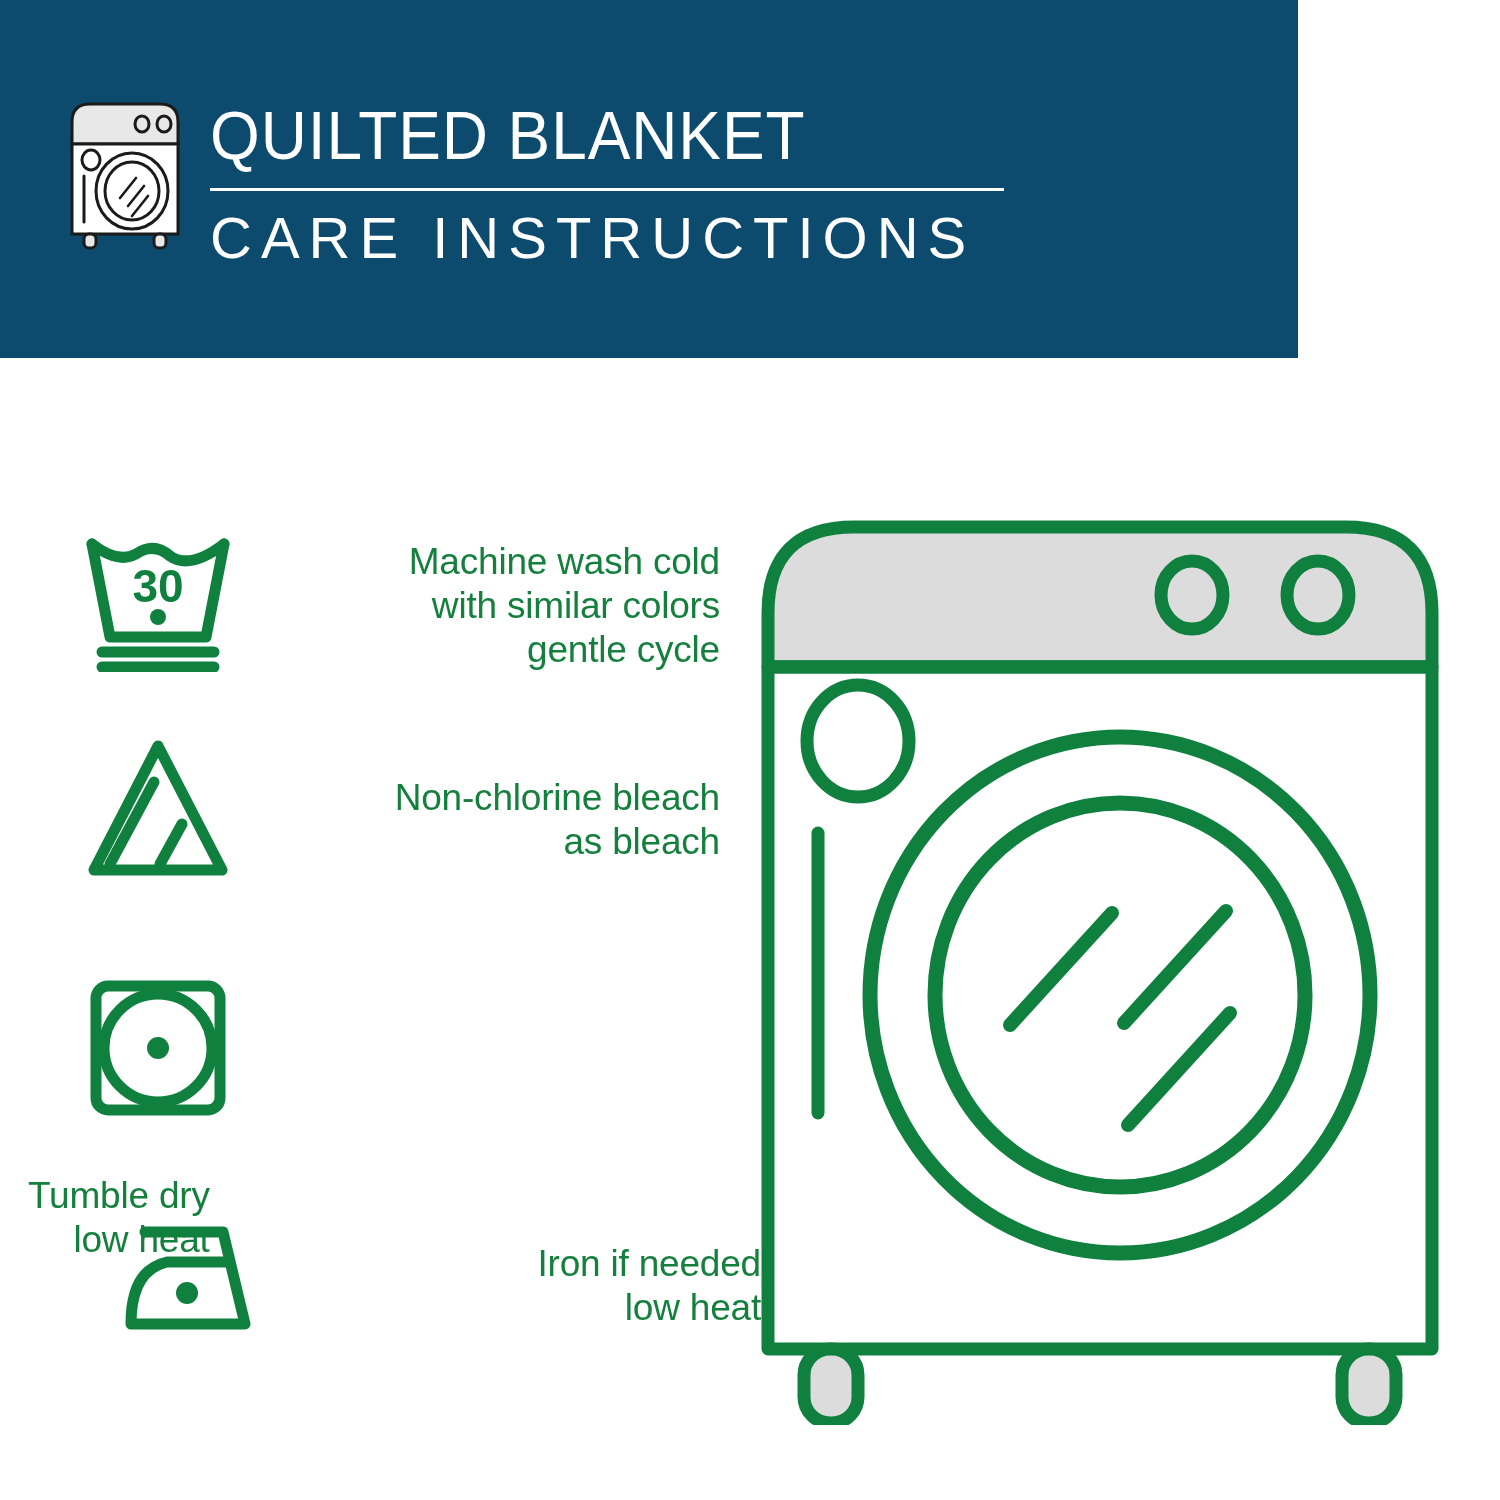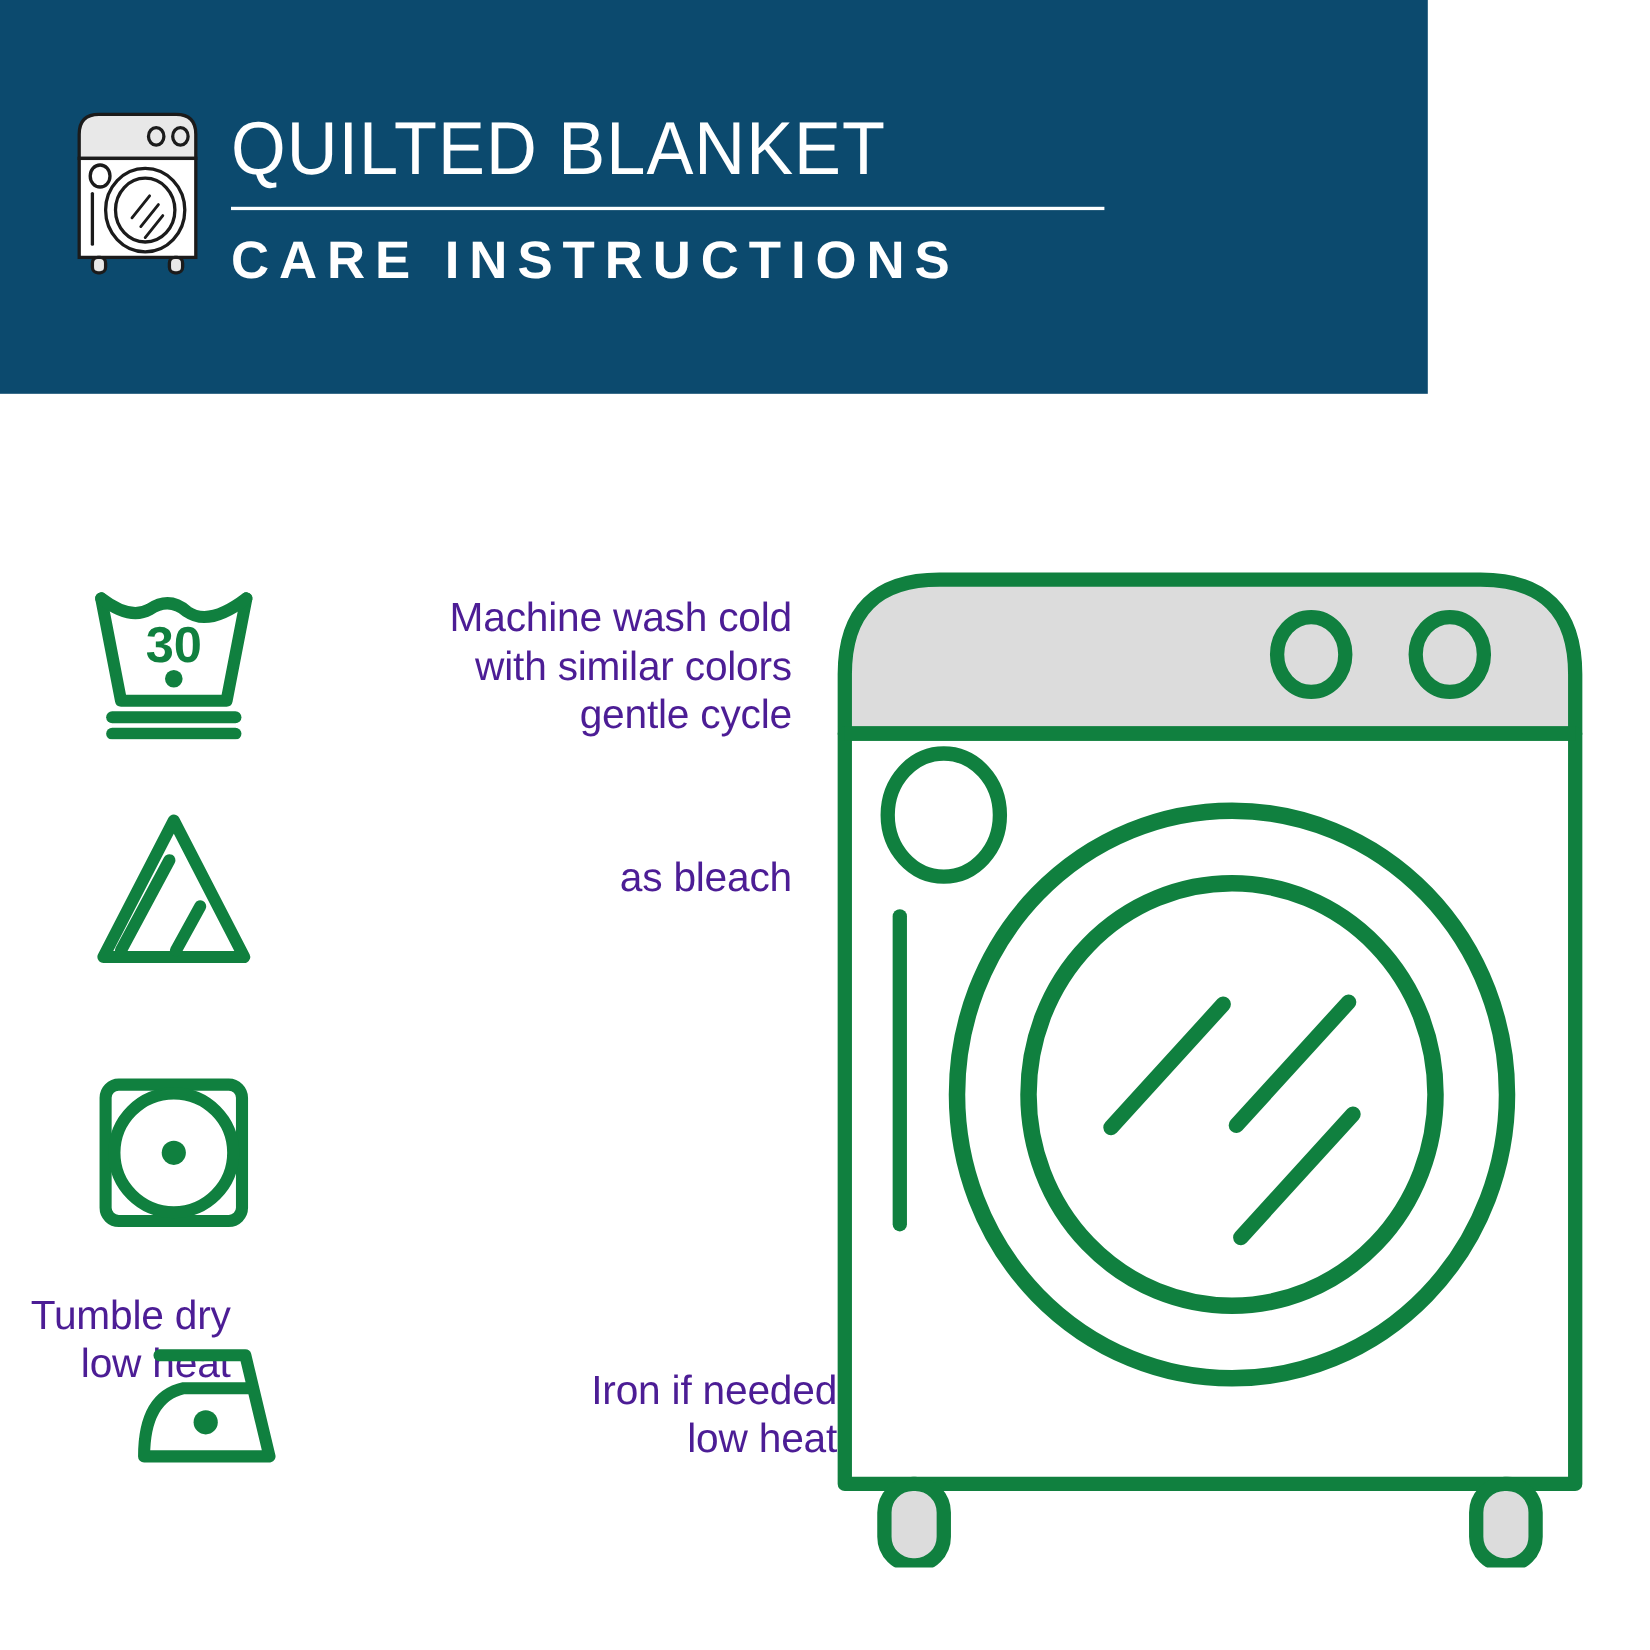--- a/index.html
+++ b/index.html
@@ -54,23 +54,23 @@
     white-space: nowrap;
   }
   .title-rule {
     width: 794px;
     height: 3px;
     background: #ffffff;
     margin: 16px 0 14px 0;
   }
   .title-sub {
     font-family: "Liberation Sans", sans-serif;
-    font-size: 48px;
+    font-size: 58px;
     line-height: 66px;
-    font-weight: 700;
+    font-weight: 400;
     color: #ffffff;
     letter-spacing: 9px;
     white-space: nowrap;
   }
 
   
   .care-list {
     position: absolute;
     left: 0;
     top: 500px;
@@ -94,21 +94,21 @@
     height: 160px;
     flex: 0 0 auto;
     margin-left: 70px;
     display: flex;
     align-items: center;
     justify-content: center;
   }
   .care-text {
     flex: 1 1 auto;
     margin-left: 28px;
-    color: #4c1d95;
+    color: #15803d;
     font-family: "Liberation Sans", sans-serif;
     font-size: 37px;
     line-height: 44px;
     font-weight: 400;
     letter-spacing: -0.2px;
   }
   .care-row.r0 .care-text { padding-top: 28px; }
   .care-row.r1 .care-text { padding-top: 48px; }
   .care-row.r2 .care-text { padding-top: 46px; }
   .care-row.r3 .care-text { padding-top: 42px; }
@@ -191,20 +191,21 @@
       <span class="care-symbol">
         <svg viewBox="0 0 176 160" width="176" height="160" aria-hidden="true">
           <g fill="none" stroke="#10803f" stroke-width="11" stroke-linecap="round" stroke-linejoin="round">
             <path d="M88 18 L152 142 L24 142 Z"></path>
             <line x1="84" y1="54" x2="40" y2="136"></line>
             <line x1="112" y1="96" x2="90" y2="136"></line>
           </g>
         </svg>
       </span>
       <div class="care-text">
+        <span class="line">Non-chlorine bleach</span>
         <span class="line">as bleach</span>
       </div>
     </div>
 
     <div class="care-row r2">
       <span class="care-symbol">
         <svg viewBox="0 0 176 160" width="176" height="160" aria-hidden="true">
           <g fill="none" stroke="#10803f" stroke-width="11" stroke-linejoin="round">
             <rect x="26" y="18" width="124" height="124" rx="12"></rect>
             <circle cx="88" cy="80" r="54"></circle>

